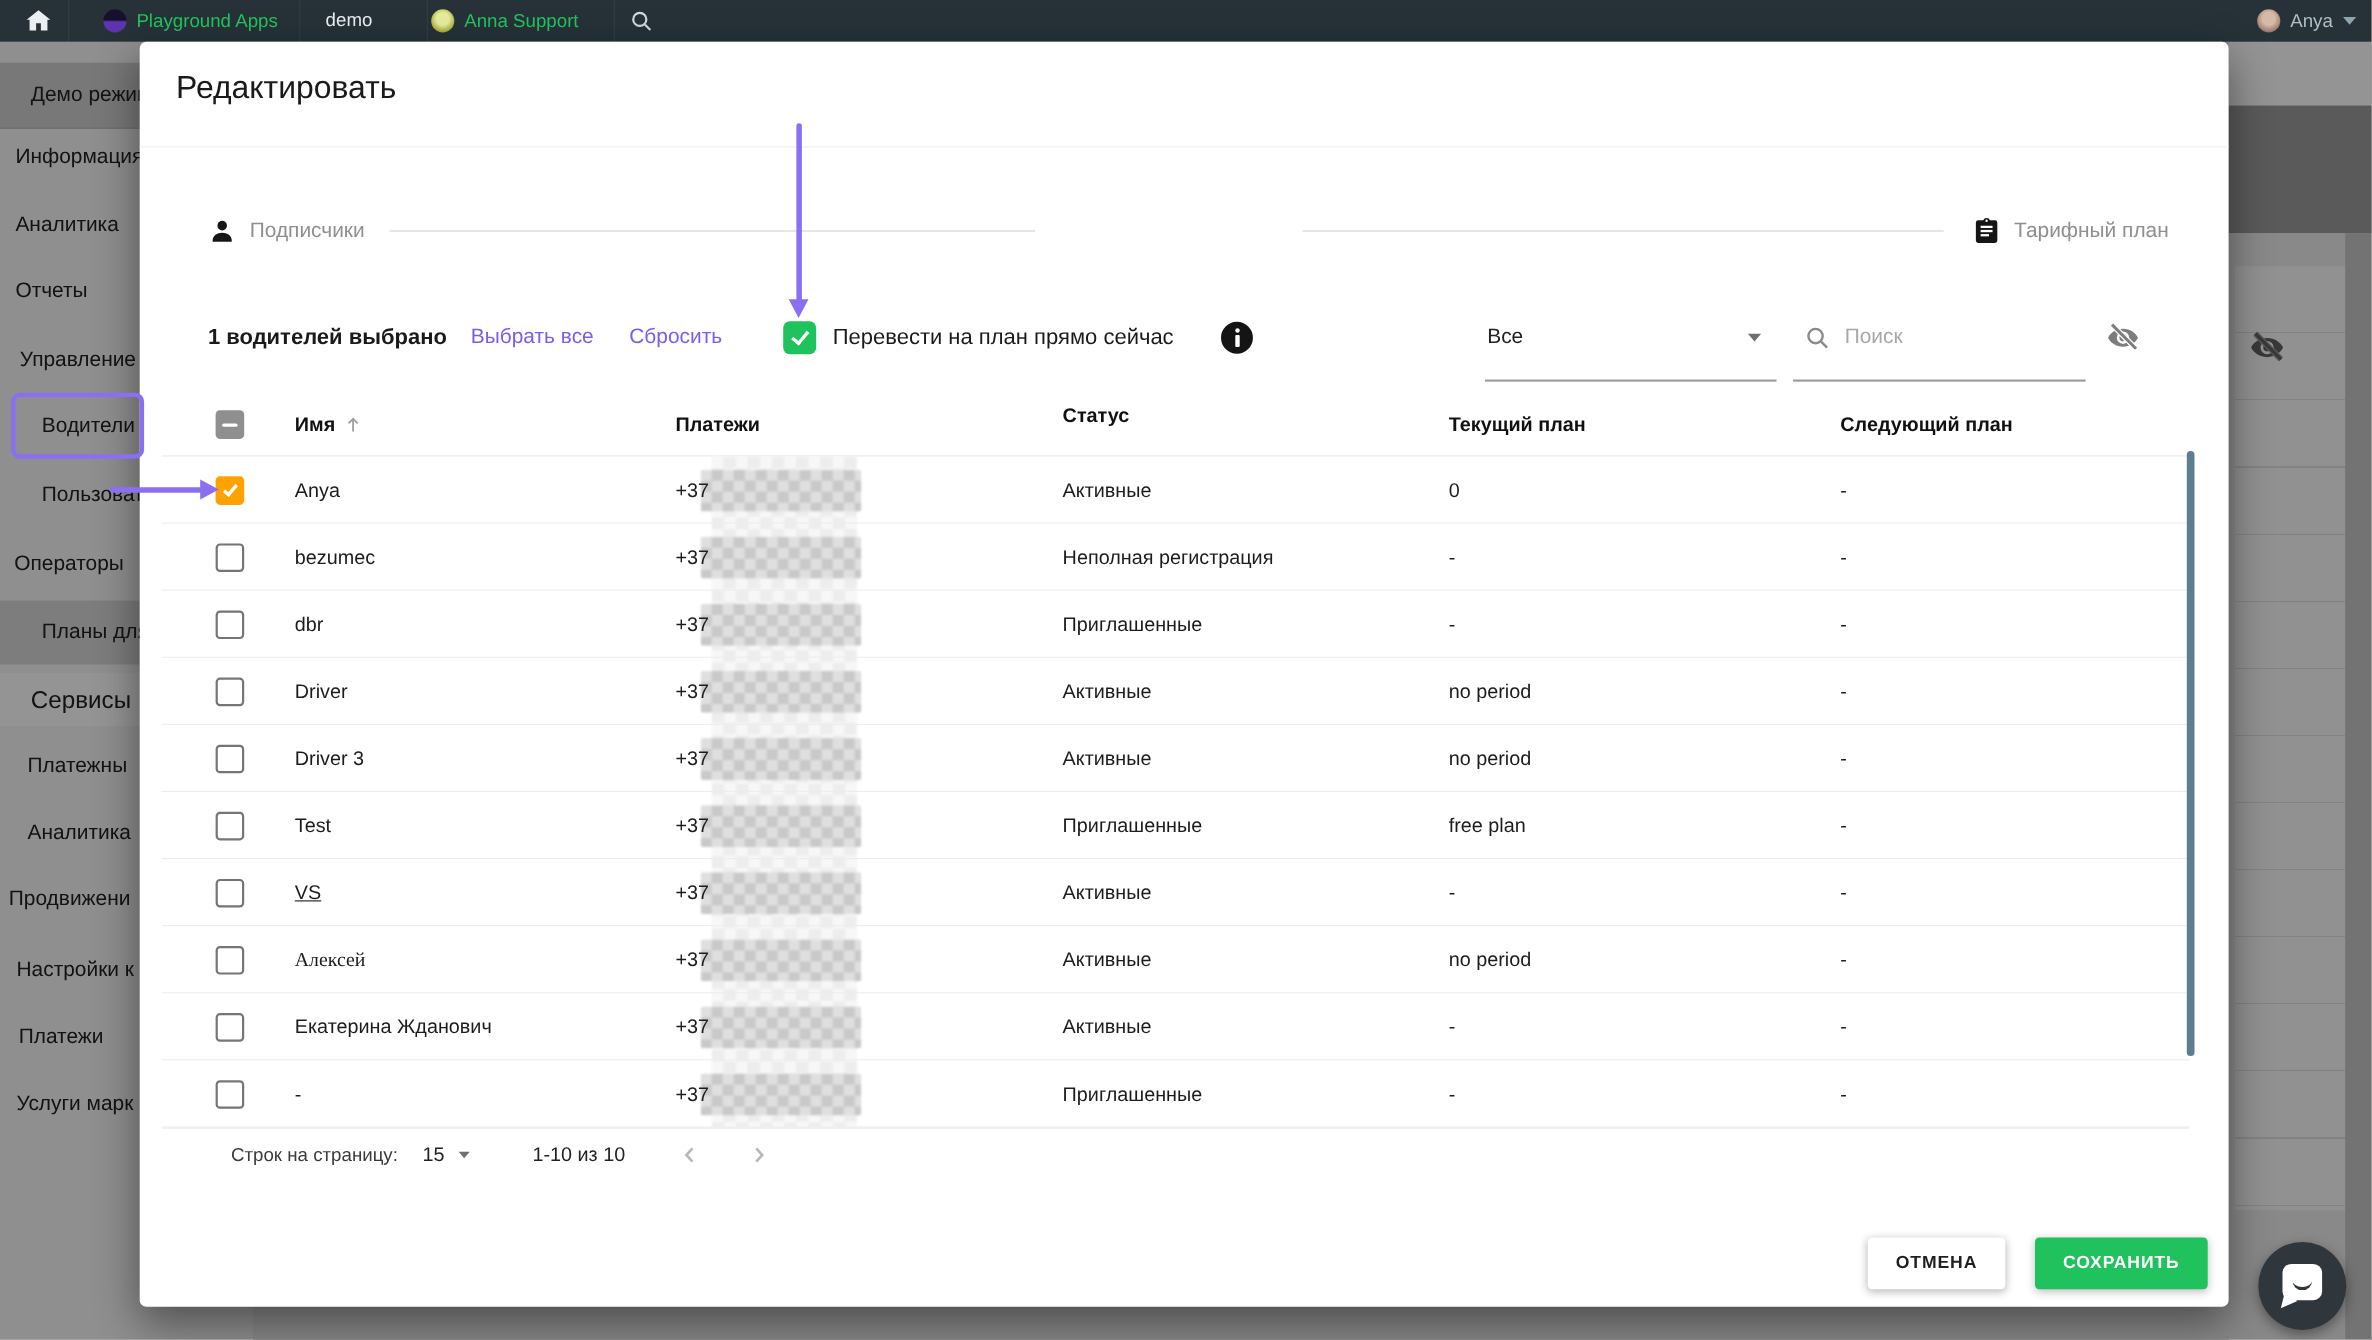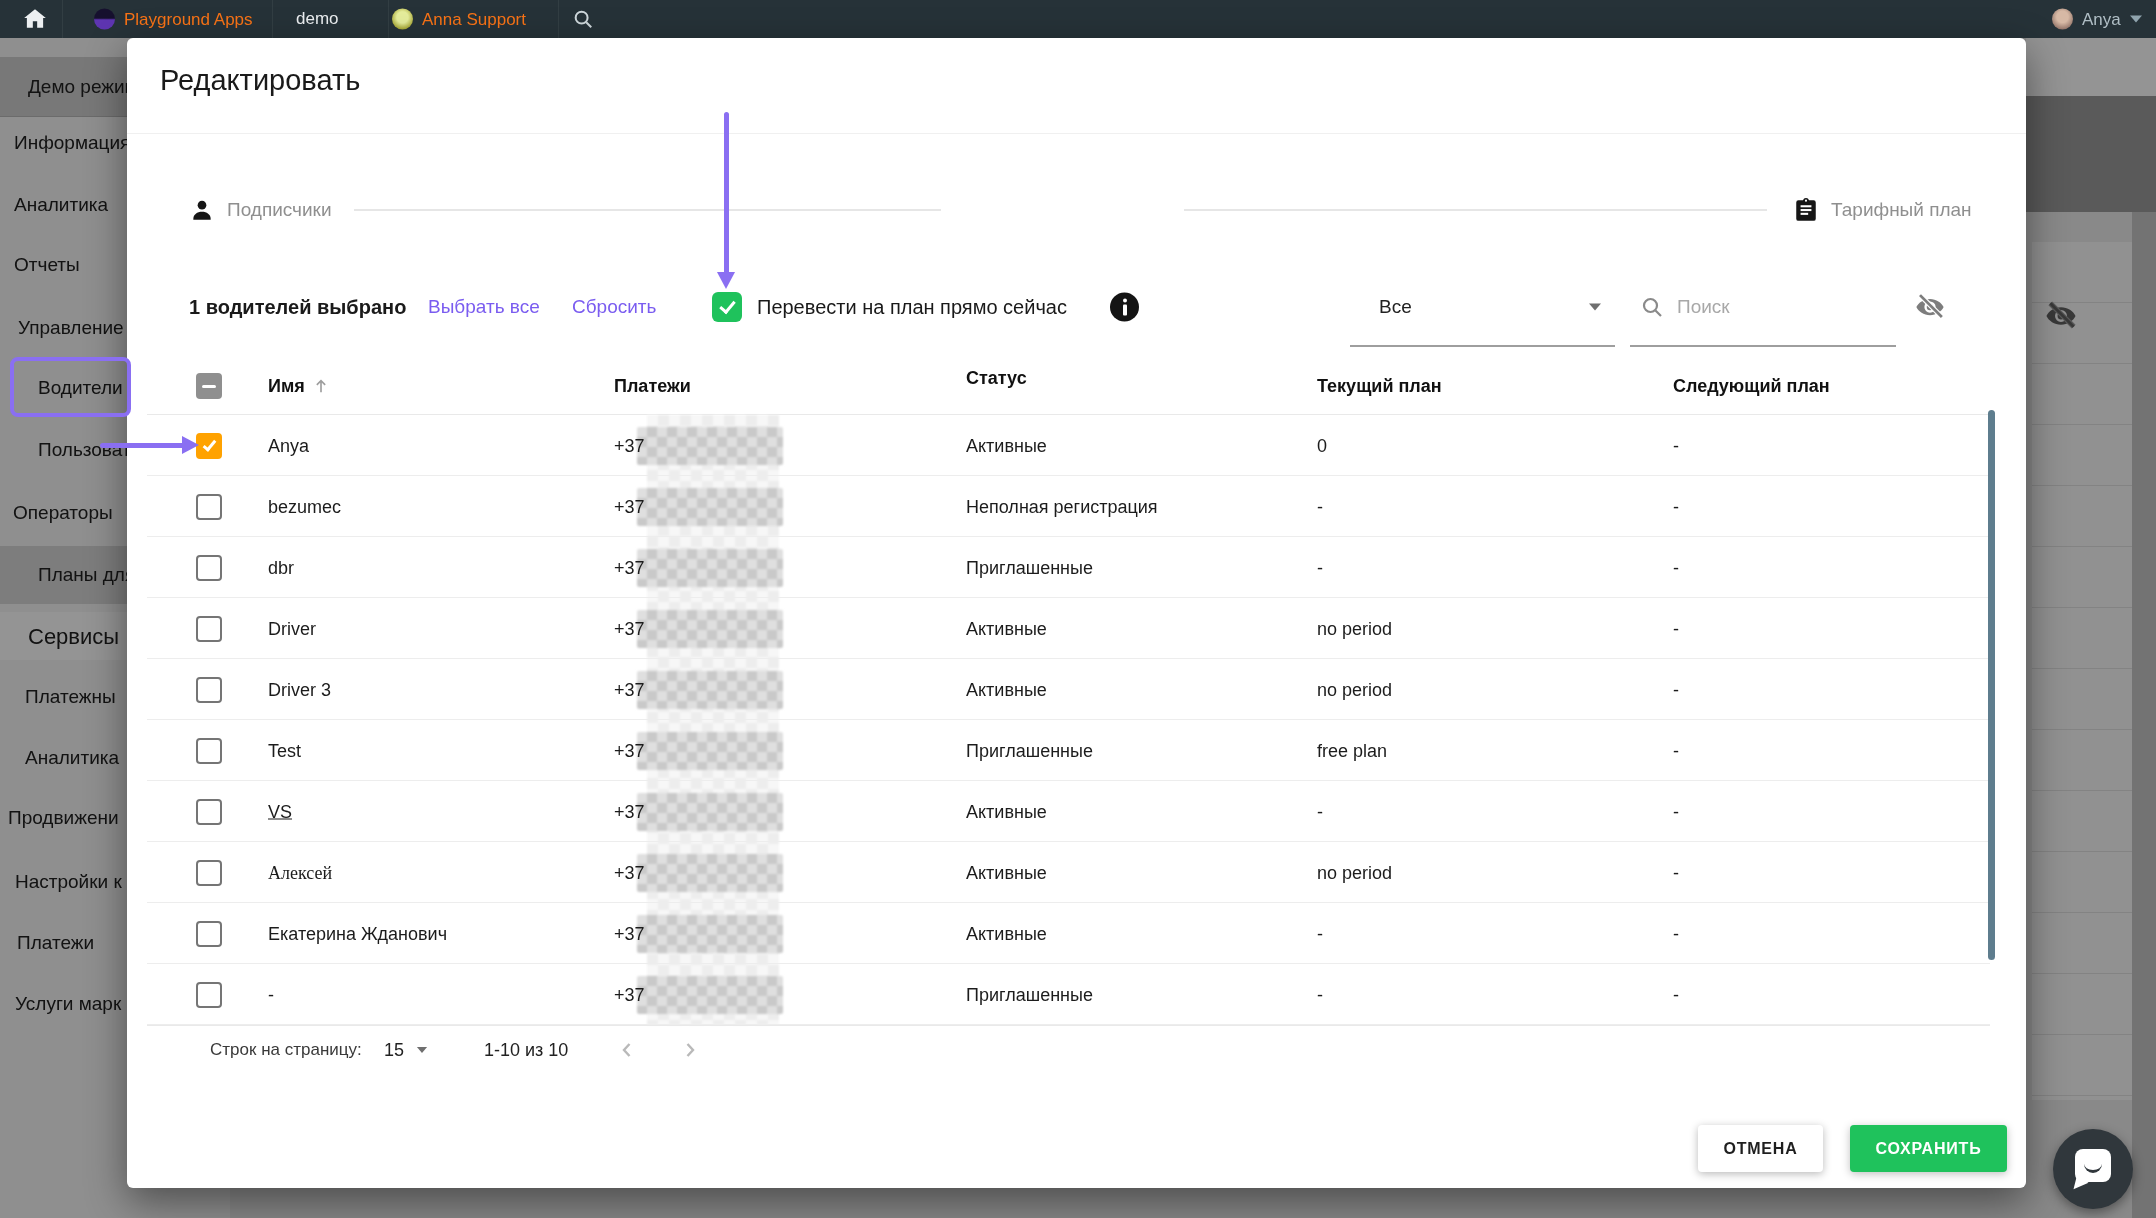--- a/index.html
+++ b/index.html
@@ -1,21 +1,21 @@
 <!DOCTYPE html>
 <html><head>
 <meta charset="utf-8">
 <style>
   html,body{margin:0;padding:0;background:#444;}
   *{box-sizing:border-box;font-family:"Liberation Sans", sans-serif;}
   #stage{position:relative;width:2156px;height:1218px;overflow:hidden;background:#ededed;}
 
   
   .topbar{position:absolute;left:0;top:0;width:2156px;height:38px;background:#263238;z-index:4;}
-  .tb-item{position:absolute;top:50%;transform:translateY(-50%);display:flex;align-items:center;gap:9px;color:#f97316;font-size:17px;}
+  .tb-item{position:absolute;top:50%;transform:translateY(-50%);display:flex;align-items:center;gap:9px;color:#22c55e;font-size:17px;}
   .tb-sep{position:absolute;top:0;width:1px;height:38px;background:rgba(255,255,255,0.06);}
   .avatar{width:21px;height:21px;border-radius:50%;}
   .av-purple{background:linear-gradient(180deg,#16102e 46%,#5e35b1 54%);}
   .av-yellow{background:radial-gradient(circle at 50% 42%,#e6ee9c 35%,#9e9d24 80%);}
   .av-photo{background:radial-gradient(circle at 50% 40%,#d7b9a5 35%,#8d6e63 80%);}
   .caret{width:0;height:0;border-left:6px solid transparent;border-right:6px solid transparent;border-top:7px solid #90a4ae;}
 
   
   .sidebar{position:absolute;left:0;top:38px;width:230px;height:1180px;background:#f6f6f6;z-index:1;}
   .sb-band1{position:absolute;left:0;top:19px;width:230px;height:60px;background:#cfcfcf;border-bottom:1px solid #b9b9b9;}
@@ -50,21 +50,21 @@
 
   
   .sel-count{font-size:20px;font-weight:bold;color:#1a1a1a;}
   .p-link{font-size:19px;color:#7a5cf0;cursor:pointer;}
   .g-cb{width:30px;height:30px;background:#1fc25c;border-radius:6px;display:flex;align-items:center;justify-content:center;}
   .tick{width:9px;height:15px;border-right:3px solid #fff;border-bottom:3px solid #fff;transform:rotate(40deg);margin-top:-3px;}
   .sel-label{font-size:20px;color:#1a1a1a;white-space:nowrap;}
   .info{position:relative;width:29px;height:29px;border-radius:50%;background:#141414;}
   .i-dot{position:absolute;left:12.5px;top:6px;width:4px;height:4px;border-radius:50%;background:#fff;}
   .i-bar{position:absolute;left:12.5px;top:12px;width:4px;height:11px;border-radius:1px;background:#fff;}
-  .dd-value{font-size:19px;color:#222;margin-left:27px;}
+  .dd-value{font-size:19px;color:#222;}
   .dd-caret{width:0;height:0;border-left:6px solid transparent;border-right:6px solid transparent;border-top:7px solid #6f6f6f;}
   .u-line{position:absolute;height:2px;background:#9e9e9e;top:307px;}
   .search-input{border:none;outline:none;font-size:19px;color:#222;width:210px;background:transparent;}
   .search-input::placeholder{color:#a8a8a8;}
 
   
   .th{font-size:18px;font-weight:bold;color:#111;white-space:nowrap;}
   .h-cb{width:26px;height:26px;background:#8f8f8f;border-radius:4px;display:flex;align-items:center;justify-content:center;}
   .h-minus{width:14px;height:3px;background:#fff;border-radius:2px;}
   .t-head-div{position:absolute;left:20px;right:36px;top:376px;height:1px;background:#e9e9e9;}

